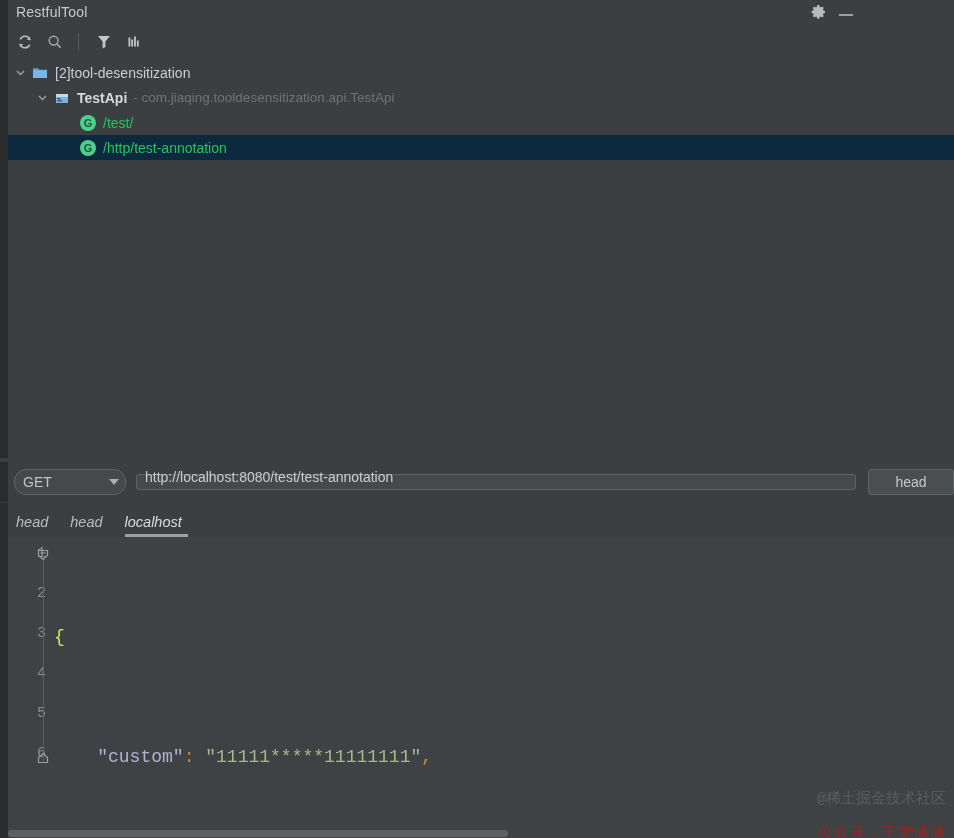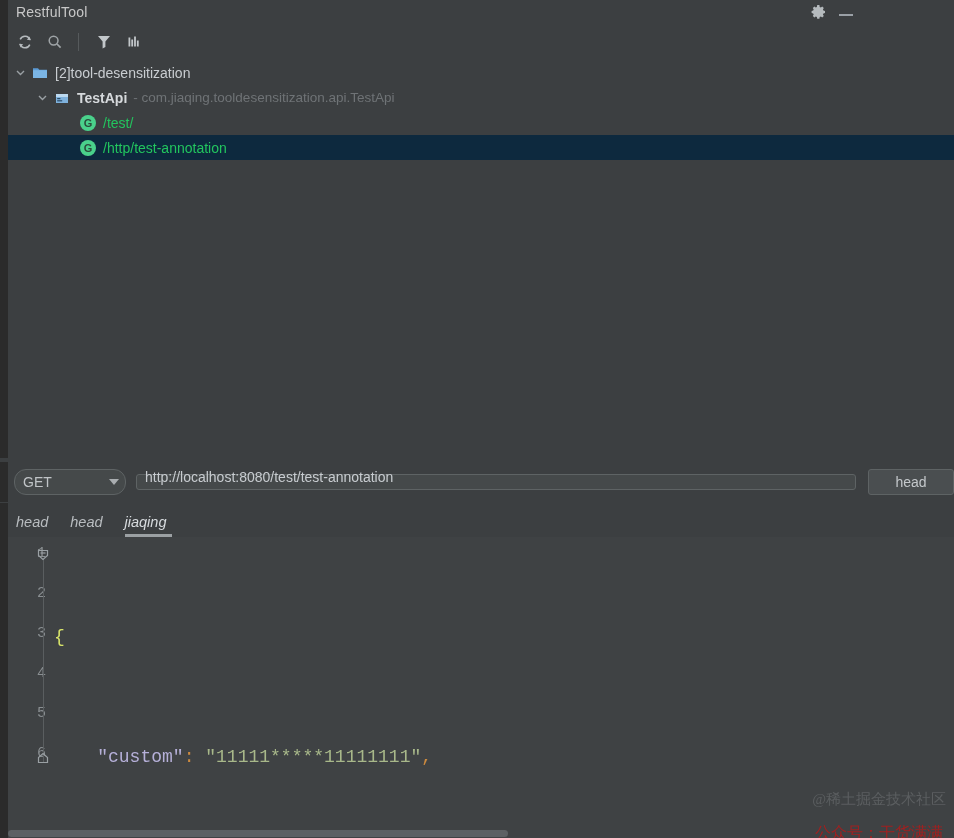--- a/index.html
+++ b/index.html
@@ -305,21 +305,21 @@
   .watermark {
     position: absolute;
     right: 8px; bottom: 0px;
     text-align: center;
     pointer-events: none;
     line-height: 1.15;
   }
   .wm-gray {
     font-size: 15px;
     color: #5b5e60;
-    font-family: Liberation Serif, serif;
+    font-family: Liberation Mono, monospace;
   }
   .wm-red {
     font-size: 16px;
     color: #a02020;
     font-family: "DejaVu Sans", sans-serif;
     margin-top: 16px;
     overflow: hidden;
     height: 14px;
   }
 </style>
@@ -434,21 +434,21 @@
 
   <div class="send-btn">
     <span>head</span>
   </div>
 </div>
 
 <div class="tabs">
   <div class="tabs-edge"></div>
   <div class="tab">head</div>
   <div class="tab">head</div>
-  <div class="tab active">jiaqing</div>
+  <div class="tab active">localhost</div>
 </div>
 
 <div class="editor">
   <div class="ed-edge"></div>
 
   <div class="gutter">
     <div class="lnum" style="top:8px">1</div>
     <div class="lnum" style="top:48px">2</div>
     <div class="lnum" style="top:88px">3</div>
     <div class="lnum" style="top:128px">4</div>

